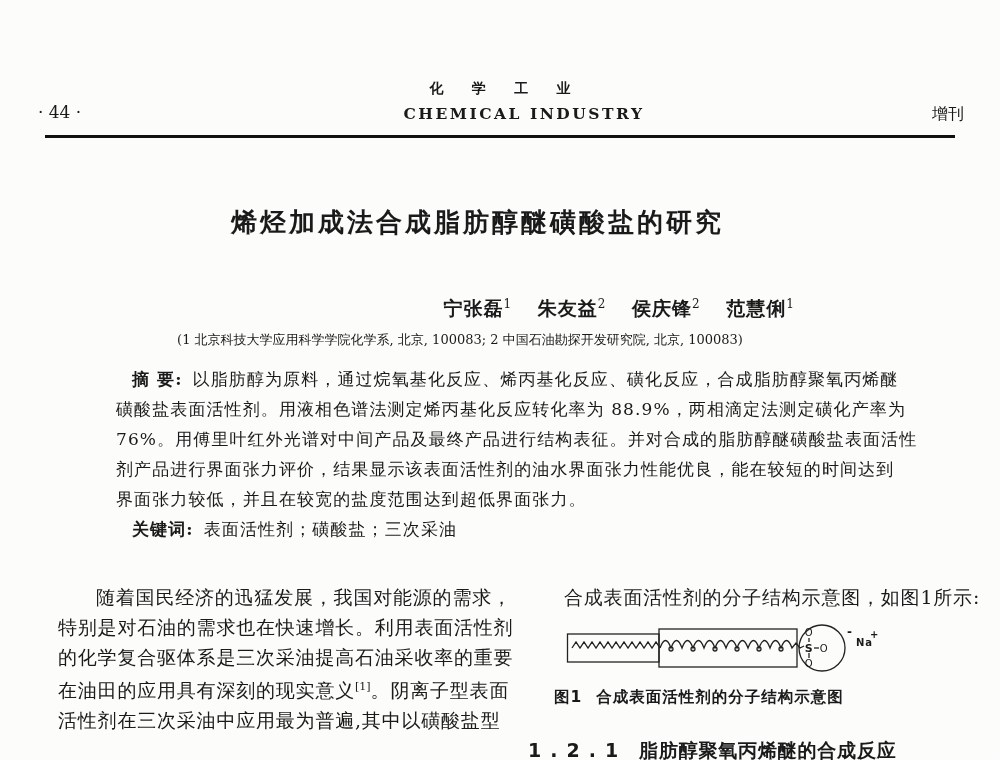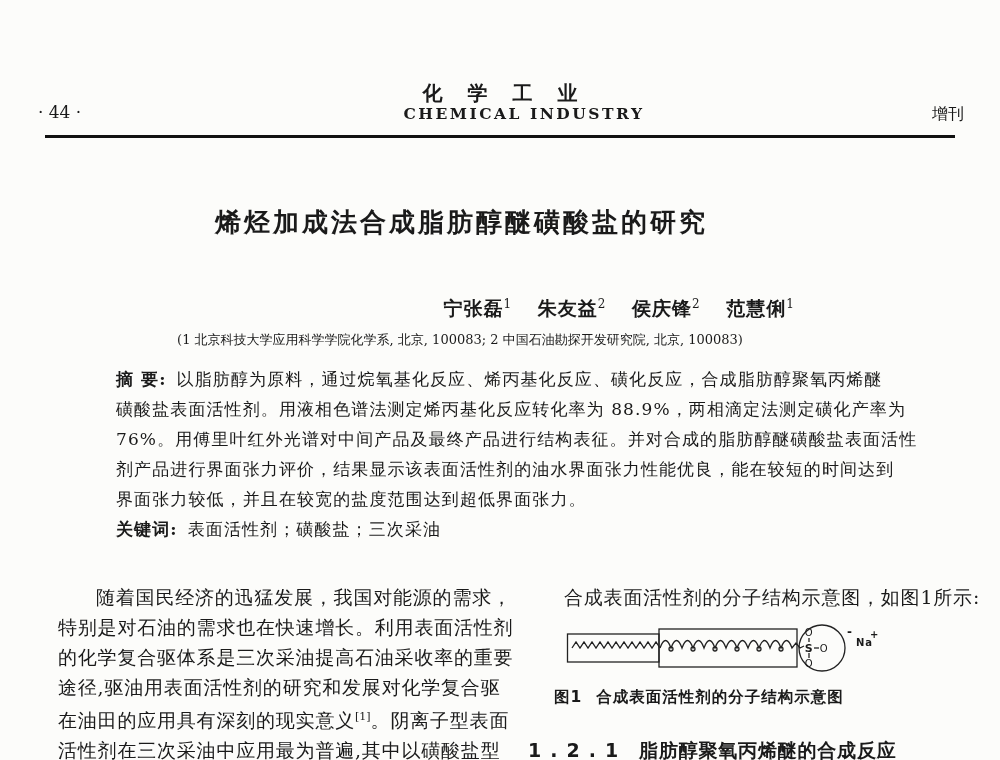--- a/index.html
+++ b/index.html
@@ -8,57 +8,57 @@
     background: #fcfcfa;
     color: #1a1a1a;
     font-family: "DejaVu Serif", "Liberation Serif", serif;
     overflow: hidden;
   }
   .page { position: relative; width: 1000px; height: 760px; overflow: hidden; }
 
   
   .journal-cn {
     position: absolute; top: 80px; left: 0; width: 1000px;
-    text-align: center; font-size: 20px; font-weight: bold;
+    text-align: center; font-size: 14px; font-weight: bold;
     letter-spacing: 10px; text-indent: 10px;
-    font-family: Liberation Serif, serif;
+    font-family: Liberation Mono, monospace;
   }
   .journal-en {
     position: absolute; top: 104px; left: 0; width: 1000px;
     text-align: center; font-size: 15.5px; font-weight: bold;
     letter-spacing: 2.5px;
     padding-left: 24px;
   }
   .page-num { position: absolute; top: 102px; left: 38px; font-size: 17px; }
   .issue    { position: absolute; top: 104px; right: 36px; font-size: 16px; }
   .rule     { position: absolute; top: 135px; left: 45px; width: 910px; height: 3px; background: #111; }
 
   
   .title {
-    position: absolute; top: 205px; left: 0; width: 923px; margin: 0;
+    position: absolute; top: 205px; left: 16px; width: 923px; margin: 0;
     text-align: center; font-size: 26px; font-weight: bold; letter-spacing: 3px;
     font-family: "DejaVu Sans", "Liberation Sans", sans-serif;
   }
   .authors {
     position: absolute; top: 296px; left: 0; width: 804px;
     text-align: right; font-size: 19px; font-weight: bold; letter-spacing: 1px;
   }
   .authors .author { margin: 0 9px; }
   .authors sup { font-size: 12px; font-weight: normal; }
   .affil {
     position: absolute; top: 331px; left: 0; width: 920px;
     text-align: center; font-size: 13px;
   }
 
   
   .abstract {
     position: absolute; top: 364px; left: 116px; width: 776px;
     font-size: 17px; line-height: 30px; letter-spacing: 1.1px;
   }
-  .abstract .lbl { font-weight: bold; margin-right: 10px; }
+  .abstract .lbl { font-weight: bold; margin-right: 10px; margin-left: 16px; }
   .a-line { white-space: nowrap; }
 
   
   .columns {
     position: absolute; top: 582px; left: 58px; width: 908px;
     display: flex;
   }
   .col { font-size: 19px; line-height: 30px; letter-spacing: 0.8px; }
   .col.left  { width: 450px; }
   .col.right { width: 440px; margin-left: 18px; }
@@ -112,21 +112,20 @@
     <div class="a-line">界面张力较低，并且在较宽的盐度范围达到超低界面张力。</div>
     <div class="a-line"><span class="lbl">关键词:</span><span>表面活性剂；磺酸盐；三次采油</span></div>
   </section>
 
   <section class="columns">
 
     <div class="col left">
       <div class="b-line indent">随着国民经济的迅猛发展，我国对能源的需求，</div>
       <div class="b-line">特别是对石油的需求也在快速增长。利用表面活性剂</div>
       <div class="b-line">的化学复合驱体系是三次采油提高石油采收率的重要</div>
-      <div class="b-line">途径,驱油用表面活性剂的研究和发展对化学复合驱</div>
       <div class="b-line"><span>在油田的应用具有深刻的现实意义</span><sup class="ref">[1]</sup><span>。阴离子型表面</span></div>
       <div class="b-line">活性剂在三次采油中应用最为普遍,其中以磺酸盐型</div>
     </div>
 
     <div class="col right">
       <div class="b-line indent">合成表面活性剂的分子结构示意图，如图1所示:</div>
 
       <figure class="molfig">
         <svg width="320" height="62" viewBox="0 0 320 62" xmlns="http://www.w3.org/2000/svg">
           <g stroke="#222" fill="none" stroke-width="1.3">

